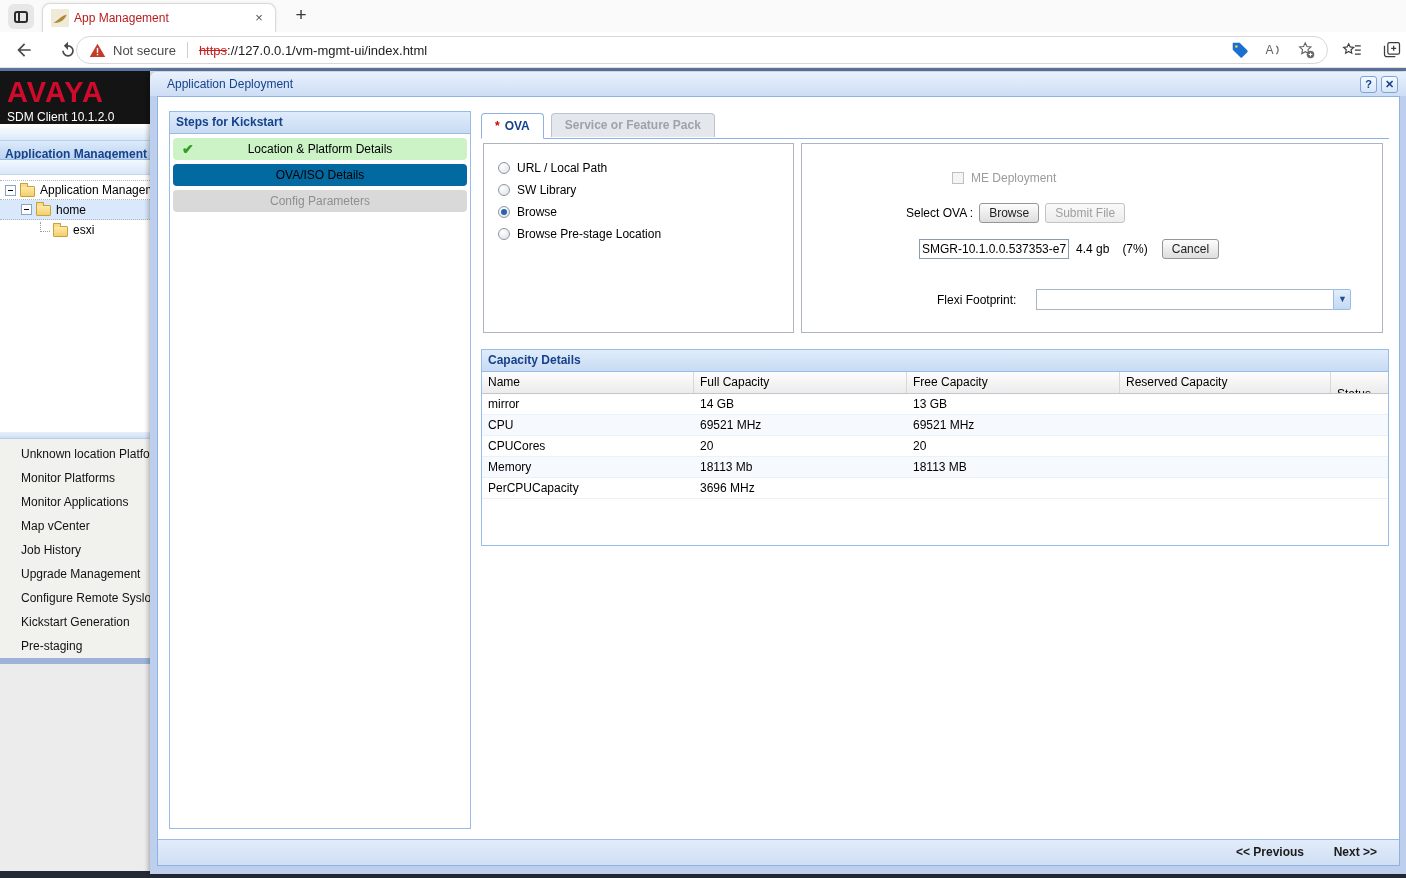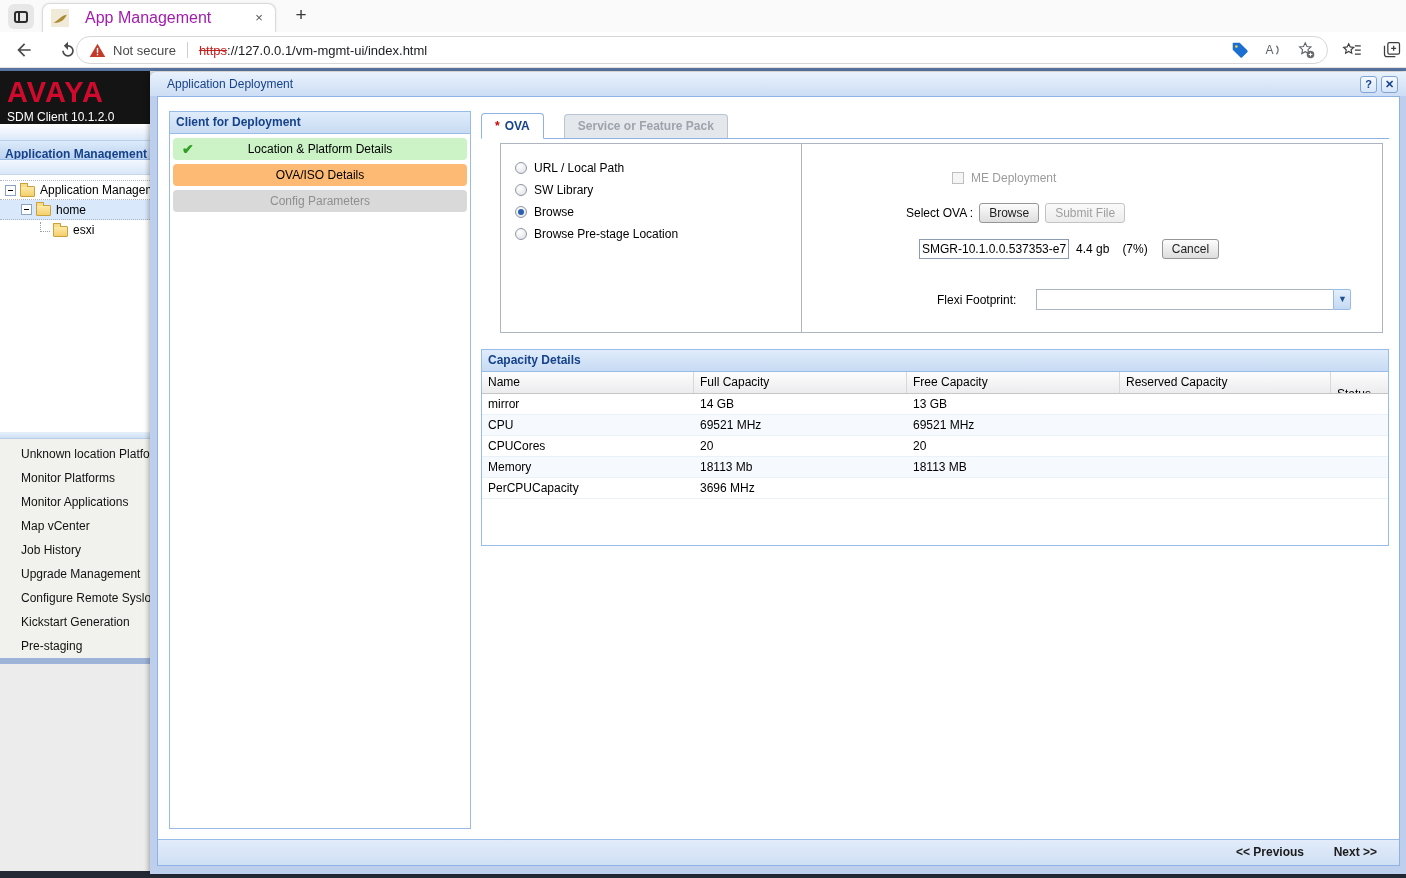--- a/index.html
+++ b/index.html
@@ -5,21 +5,21 @@
   * { box-sizing: border-box; margin: 0; padding: 0; }
   body { font-family: "Liberation Sans", sans-serif; background:#fff; }
   .screen { position:relative; width:1406px; height:878px; overflow:hidden; background:#fff; }
 
   
   .tabstrip { position:absolute; left:0; top:0; right:0; height:32px; background:#fafafa; }
   .ws-btn { position:absolute; left:8px; top:4px; width:26px; height:25px; background:#e7e7e7; border-radius:6px; display:flex; align-items:center; justify-content:center; cursor:pointer; }
   .ws-glyph { width:14px; height:12px; border:2px solid #2b2b2b; border-radius:3px; position:relative; }
   .ws-glyph::before { content:""; position:absolute; left:2px; top:0; bottom:0; width:2px; background:#2b2b2b; }
   .btab { position:absolute; left:42px; top:3px; width:234px; height:29px; background:#fff; border:1px solid #dadada; border-bottom:none; border-radius:8px 8px 0 0; display:flex; align-items:center; padding:0 8px; box-shadow:0 0 3px rgba(0,0,0,.08); cursor:pointer; }
-  .btab-title { flex:1; font-size:16px; color:#a21caf; white-space:nowrap; overflow:hidden; margin-left:16px; }
+  .btab-title { flex:1; font-size:12px; color:#b91c1c; white-space:nowrap; overflow:hidden; margin-left:5px; }
   .btab-close { width:16px; height:16px; font-size:13px; line-height:15px; text-align:center; color:#555; border-radius:3px; cursor:pointer; }
   .newtab { position:absolute; left:288px; top:2px; width:26px; height:26px; font-size:19px; color:#3a3a3a; text-align:center; line-height:26px; cursor:pointer; }
   .toolbar { position:absolute; left:0; top:32px; right:0; height:36px; background:#fff; border-bottom:1px solid #e2e2e2; }
   .nav-ico { position:absolute; top:8px; width:20px; height:20px; cursor:pointer; }
   .addressbar { position:absolute; left:76px; right:78px; top:4px; height:28px; border:1px solid #d7d7d7; border-radius:14px; background:#fff; display:flex; align-items:center; padding:0 12px; cursor:text; }
   .notsecure { font-size:13px; color:#4a4a4a; margin-left:7px; white-space:nowrap; }
   .ab-div { width:1px; height:16px; background:#cfcfcf; margin:0 11px; }
   .https-struck { font-size:13px; color:#c5221f; text-decoration:line-through; }
   .url-rest { font-size:13px; color:#202124; white-space:nowrap; }
   .ab-right { margin-left:auto; display:flex; align-items:center; gap:15px; }
@@ -55,31 +55,31 @@
   .dialog { position:absolute; left:150px; top:4px; width:1256px; height:802px; background:#bdcfec; border-radius:6px 0 0 0; z-index:5; box-shadow:-2px 0 4px rgba(0,0,0,.25); }
   .dlg-titlebar { height:24px; display:flex; align-items:center; padding:0 8px 0 17px; background:linear-gradient(#e9f2fd,#cdddf4); border-radius:6px 0 0 0; }
   .dlg-title { color:#15428b; font-size:12px; font-weight:normal; flex:1; }
   .tbtn { width:17px; height:17px; border:1px solid #7fa5d6; border-radius:3px; background:linear-gradient(#f6faff,#d6e6f8); color:#15428b; font-size:11px; font-weight:bold; text-align:center; line-height:15px; margin-left:4px; cursor:pointer; }
   .dlg-body { position:absolute; left:7px; top:24px; width:1243px; height:770px; background:#fff; border:1px solid #8db2e3; }
 
   .steps { position:absolute; left:11px; top:14px; width:302px; height:718px; border:1px solid #99bbe8; background:#fff; }
   .panel-hd { height:22px; background:linear-gradient(#dfecfb,#c8dbf3); border-bottom:1px solid #99bbe8; color:#15428b; font-size:12px; font-weight:bold; line-height:21px; padding-left:6px; }
   .step { height:22px; line-height:22px; margin:4px 3px; border-radius:4px; text-align:center; font-size:12px; position:relative; cursor:pointer; }
   .step.complete { background:#cbf3c6; color:#000; }
-  .step.active-step { background:#fdba74; color:#000; }
+  .step.active-step { background:#0369a1; color:#000; }
   .step.disabled-step { background:#d9d9d9; color:#8f8f8f; cursor:default; }
   .step-check { position:absolute; left:9px; top:0; color:#2f9e23; font-size:14px; font-weight:bold; }
 
-  .tabbar { position:absolute; left:323px; top:16px; width:908px; height:26px; border-bottom:1px solid #8db2e3; display:flex; align-items:flex-end; gap:20px; }
+  .tabbar { position:absolute; left:323px; top:16px; width:908px; height:26px; border-bottom:1px solid #8db2e3; display:flex; gap:7px; }
   .tab-item { height:24px; line-height:23px; padding:0 13px; font-size:12px; font-weight:bold; border:1px solid #8db2e3; border-bottom:none; border-radius:4px 4px 0 0; cursor:pointer; }
   .tab-item.active { background:#fff; color:#15428b; height:26px; line-height:25px; margin-bottom:-1px; border-bottom:1px solid #fff; }
   .tab-item.disabled { background:#e4e7ec; color:#9ea3ab; border-color:#b8c4d4; cursor:default; }
   .tab-req { color:#cc0000; margin-right:5px; }
 
-  .box-left { position:absolute; left:342px; top:46px; width:311px; height:190px; border:1px solid #aeb4c0; background:#fff; padding:13px 0 0 14px; }
+  .box-left { position:absolute; left:325px; top:46px; width:311px; height:190px; border:1px solid #aeb4c0; background:#fff; padding:13px 0 0 14px; }
   .radio-row { display:flex; align-items:center; height:22px; font-size:12px; color:#000; cursor:pointer; }
   .radio { width:12px; height:12px; border-radius:50%; border:1px solid #8e97a3; background:radial-gradient(circle at 35% 30%, #ffffff, #dcdfe3); margin-right:7px; position:relative; flex:none; }
   .radio.selected::after { content:""; position:absolute; left:2px; top:2px; width:6px; height:6px; border-radius:50%; background:#2a61ae; }
 
   .box-right { position:absolute; left:643px; top:46px; width:582px; height:190px; border:1px solid #aeb4c0; background:#fff; }
   .me-row { margin:27px 0 0 150px; display:flex; align-items:center; color:#9b9b9b; font-size:12px; height:14px; }
   .checkbox { width:12px; height:12px; border:1px solid #bfbfbf; background:#f5f5f5; margin-right:7px; flex:none; }
   .ova-row { margin:17px 0 0 104px; display:flex; align-items:center; gap:6px; font-size:12px; height:22px; }
   .btn { font-size:12px; color:#222; padding:2px 9px; border:1px solid #969696; border-radius:3px; background:linear-gradient(#fdfdfd,#dddddd); cursor:pointer; }
   .btn.disabled { color:#9f9f9f; border-color:#c3c3c3; background:linear-gradient(#fafafa,#ececec); cursor:default; }
@@ -215,21 +215,21 @@
 
     <div class="dialog">
       <div class="dlg-titlebar">
         <span class="dlg-title">Application Deployment</span>
         <span class="tbtn">?</span>
         <span class="tbtn">✕</span>
       </div>
       <div class="dlg-body">
 
         <div class="steps">
-          <div class="panel-hd">Client for Deployment</div>
+          <div class="panel-hd">Steps for Kickstart</div>
           <div class="step complete">
             <span class="step-check">✔</span>
             <span>Location &amp; Platform Details</span>
           </div>
           <div class="step active-step">
             <span>OVA/ISO Details</span>
           </div>
           <div class="step disabled-step">
             <span>Config Parameters</span>
           </div>

